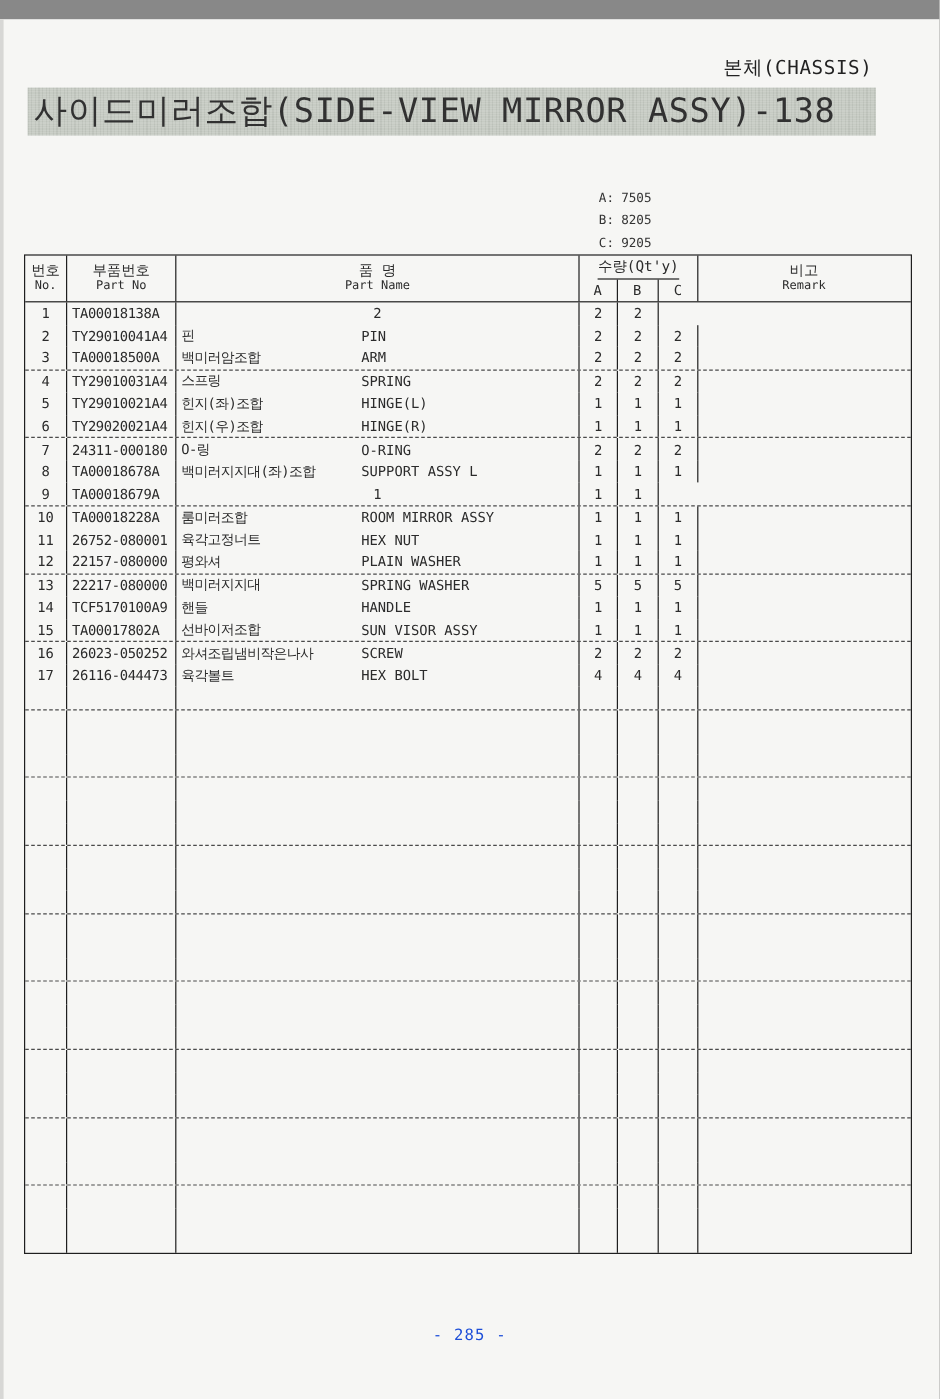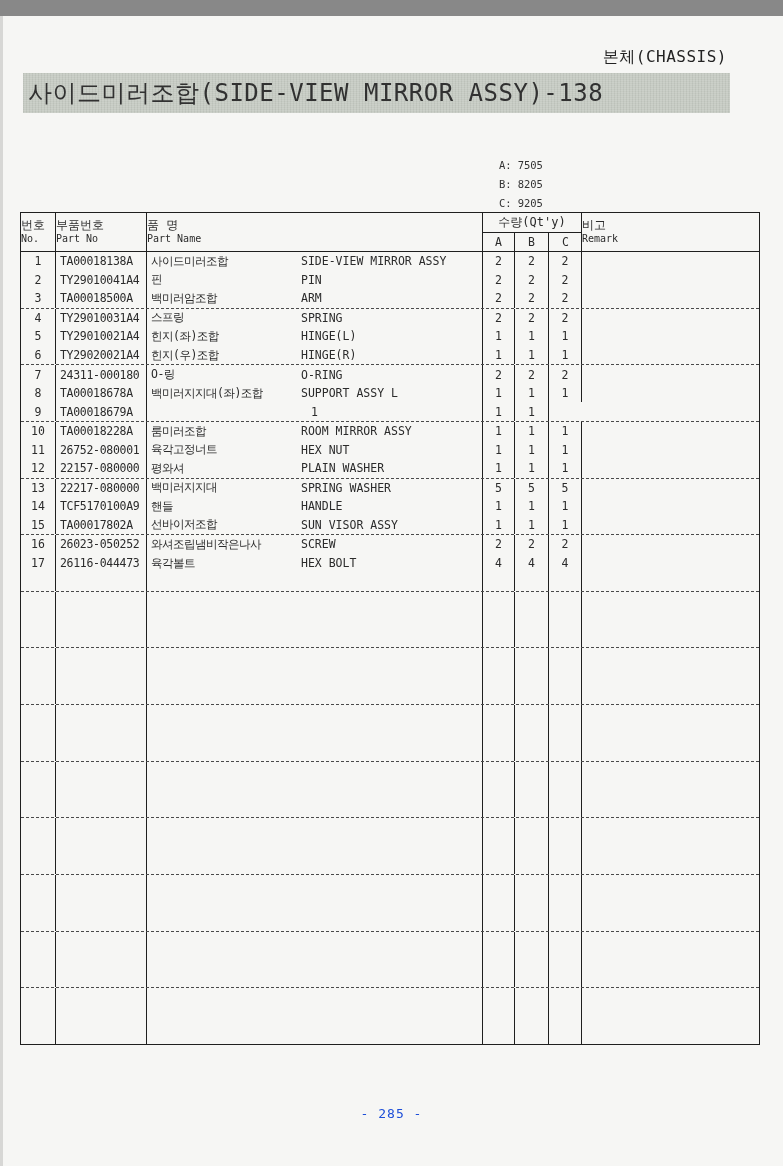--- a/index.html
+++ b/index.html
@@ -14,40 +14,40 @@
     background:#dededc; border-top:1px solid #bfbfbd; }
   .chassis-label { position:absolute; top:31px; right:56px; font-size:16px;
     color:#222; letter-spacing:0.5px; }
   .title-banner {
     position:absolute; left:23px; top:57px; width:707px; height:40px;
     background-color:#c6cbc3;
     background-image:
       repeating-linear-gradient(0deg, rgba(255,255,255,.10) 0 1px, transparent 1px 2px),
       repeating-linear-gradient(90deg, rgba(0,0,0,.05) 0 1px, transparent 1px 3px);
     display:flex; align-items:center; padding-left:5px;
-    font-size:24px; color:#313131; letter-spacing:0.5px; white-space:nowrap;
+    font-size:28px; color:#313131; letter-spacing:0.5px; white-space:nowrap;
   }
   .legend { position:absolute; left:499px; top:140px; font-size:10.5px;
     line-height:19px; color:#333;text-decoration:underline; }
   .legend-line span { display:inline-block; }
   .legend-value { margin-left:6px; }
 
   .parts-table {
     position:absolute; left:20px; top:196px; width:740px; height:833px;
     border:1.5px solid #1f1f1f; display:flex; flex-direction:column;
     font-size:11.5px;
   }
   .thead { height:39px; display:grid; grid-template-columns:35px 91px 336px 99px 176px;
     border-bottom:1px solid #1f1f1f; }
   .hcell { border-right:1px solid #1f1f1f; display:flex; flex-direction:column;
-    align-items:flex-start; justify-content:center; line-height:13px; }
+    align-items:center; justify-content:center; line-height:13px; }
   .hcell:last-child { border-right:none; }
   .hcell .ko { font-size:12px; }
   .hcell .en { font-size:10px; }
-  .qty-group { border-right:1px solid #1f1f1f; display:flex; flex-direction:column; }
+  .qty-group { border-right:1px solid #1f1f1f; display:flex; flex-direction:column;align-items:center; }
   .qty-top { height:20px; border-bottom:1px solid #1f1f1f; display:flex;
     align-items:center; justify-content:center; font-size:12px; }
   .qty-abc { flex:1; display:grid; grid-template-columns:32px 34px 33px; }
   .qty-abc > div { border-right:1px solid #1f1f1f; display:flex; align-items:center;
     justify-content:center; font-size:11.5px; }
   .qty-abc > div:last-child { border-right:none; }
 
   .tbody { flex:1; display:flex; flex-direction:column; }
   .row { flex:1; display:grid; grid-template-columns:35px 91px 336px 32px 34px 33px 176px; }
   .row.dashed { border-bottom:1px dashed #4a4a4a; }
@@ -112,24 +112,20 @@
       </div>
       <div class="hcell">
         <span class="ko">비고</span>
         <span class="en">Remark</span>
       </div>
     </div>
     <div class="tbody">
         <div class="row">
           <div class="c no">1</div>
           <div class="c pn">TA00018138A</div>
-          <div class="c nm">
-            <span class="ko">사이드미러조합</span>
-            <span class="en">SIDE-VIEW MIRROR ASSY</span>
-          </div>
           <div class="c q">2</div>
           <div class="c q">2</div>
           <div class="c q">2</div>
           <div class="c last rm"></div>
         </div>
         <div class="row">
           <div class="c no">2</div>
           <div class="c pn">TY29010041A4</div>
           <div class="c nm">
             <span class="ko">핀</span>

